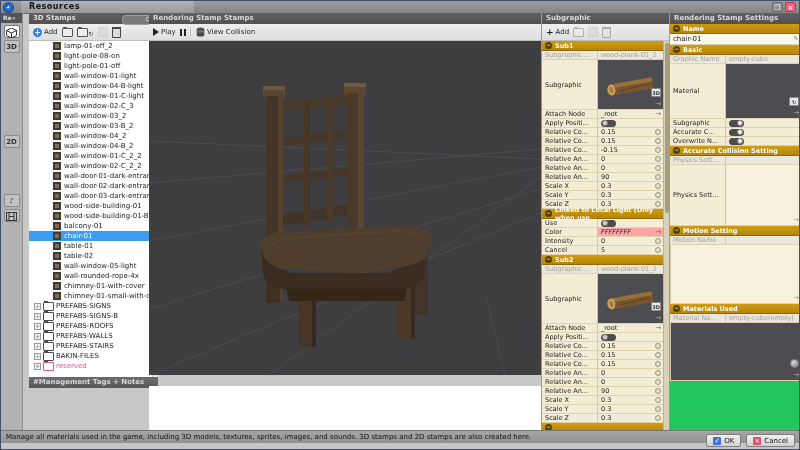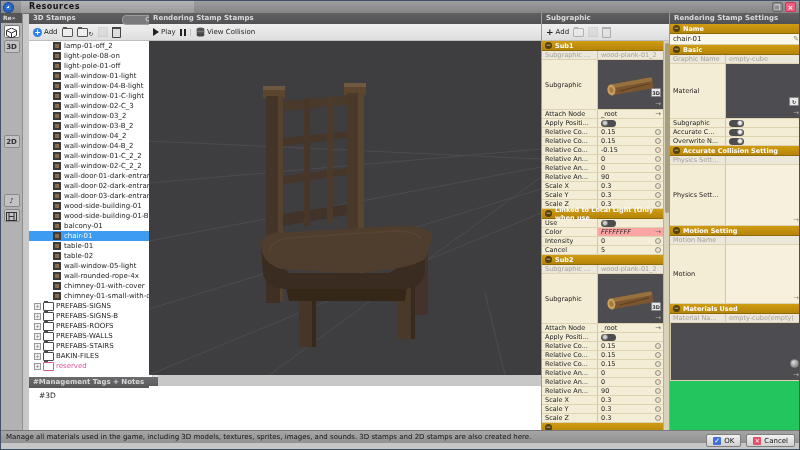--- a/index.html
+++ b/index.html
@@ -298,21 +298,20 @@
         <div class="tree-folder">
           <div class="expbox">+</div>
           <div class="folder-glyph" style="border-color: rgb(224, 85, 154);"></div>
           <div style="display: inline; color: rgb(224, 85, 154);">reserved</div>
         </div>
       </div>
     <div class="tree-scroll">
         <div class="thumb"></div>
       </div>
     <div class="subpanel-hdr tags-hdr">#Management Tags + Notes</div>
-    <div class="tags-body"><span>#3D</span></div>
   </div>
 
   <div class="col col-preview">
     <div class="phdr">Rendering Stamp Stamps</div>
     <div class="toolbar">
       <span class="tbtn">
         <span class="playtri"></span>
         <span>Play</span>
       </span>
       <span class="tbtn">
@@ -761,21 +760,20 @@
           <div style="display: inline;">Motion Setting</div>
         </div>
         <div class="row muted" style="height: 9px;">
           <div class="lbl">Motion Name</div>
           <div class="val">
             <div style="display: inline;"></div>
             <div class="rt"></div>
           </div>
         </div>
         <div class="row" style="height: 59px;">
-          <div class="lbl">Motion</div>
           <div class="panecell">
             <div class="arr2">→</div>
           </div>
         </div>
         <div class="sec" style="height: 10px;">
           <div class="x">−</div>
           <div style="display: inline;">Materials Used</div>
         </div>
         <div class="row muted" style="height: 9px;">
           <div class="lbl">Material Na...</div>

